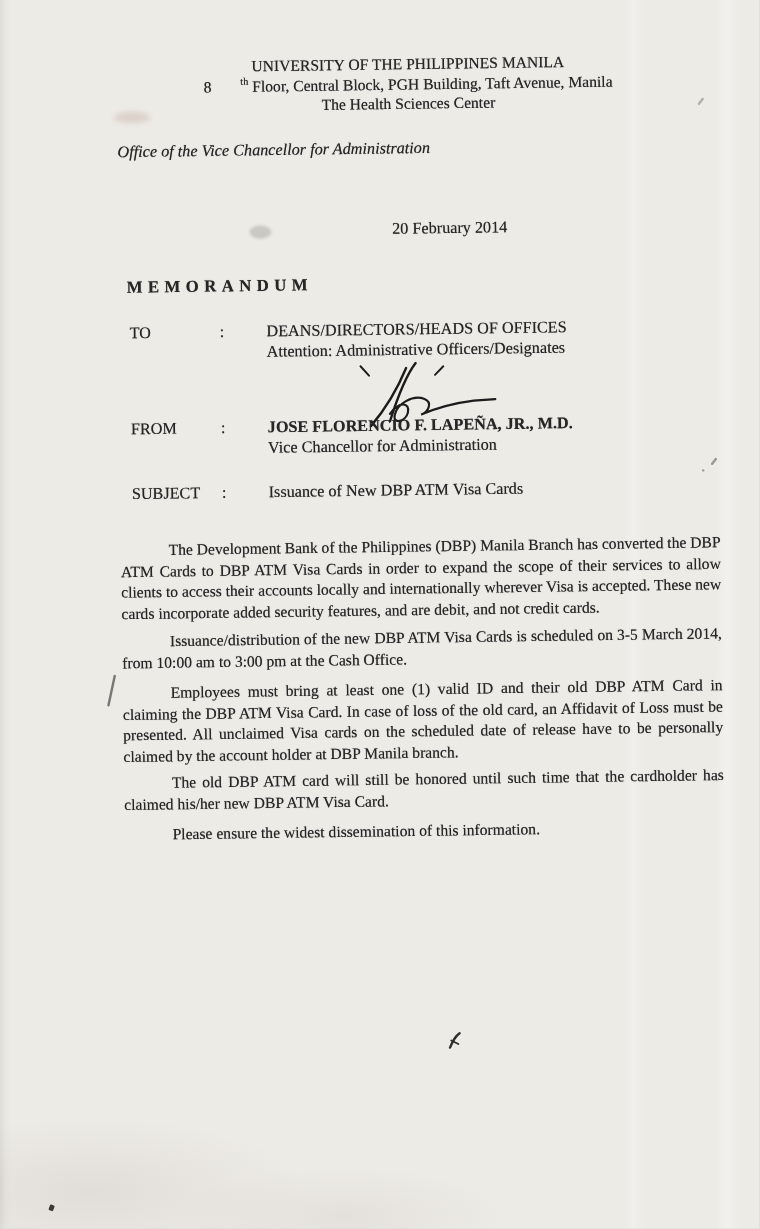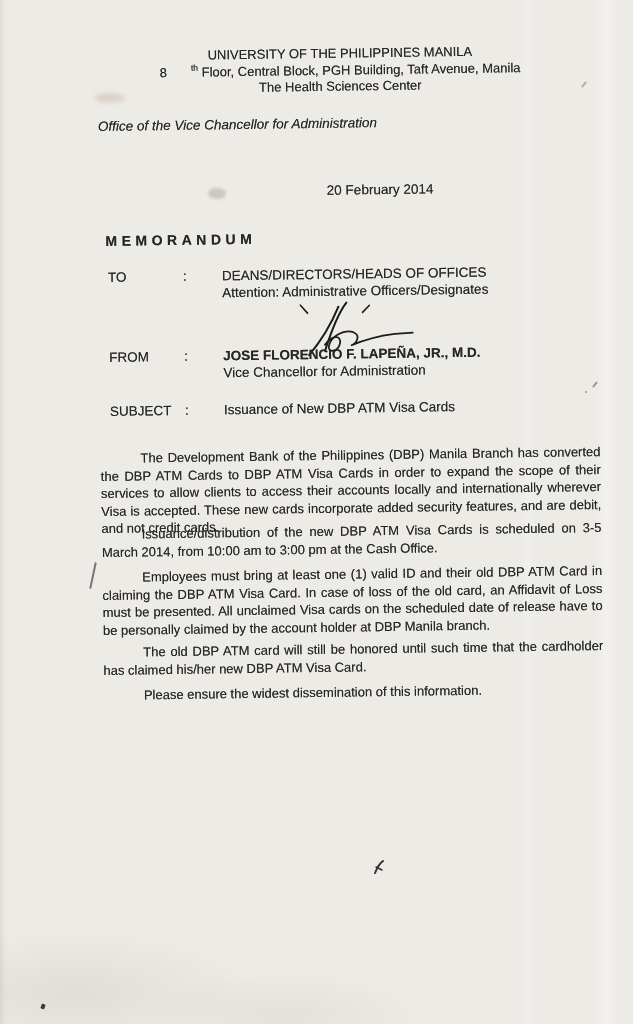--- a/index.html
+++ b/index.html
@@ -8,21 +8,21 @@
     width:633px;height:1024px;
     margin:0 auto;
     background:
       radial-gradient(ellipse 260px 90px at 12% 97%, rgba(110,104,92,.10), rgba(110,104,92,0) 70%),
       radial-gradient(ellipse 200px 60px at 45% 99%, rgba(110,104,92,.08), rgba(110,104,92,0) 70%),
       linear-gradient(90deg, rgba(90,88,84,.10) 0px, rgba(90,88,84,.02) 5px, rgba(90,88,84,0) 9px),
       linear-gradient(90deg, rgba(255,255,255,0) 520px, rgba(255,255,255,.22) 528px, rgba(255,255,255,0) 536px),
       linear-gradient(90deg, rgba(255,255,255,0) 596px, rgba(255,255,255,.30) 606px, rgba(255,255,255,0) 616px),
       #edebe6;
     overflow:hidden;
-    font-family:Liberation Sans, sans-serif;
+    font-family:Liberation Serif, serif;
     color:#262626;
   }
   .rot{position:absolute;inset:0;transform:rotate(-0.8deg);transform-origin:316px 420px;}
   .abs{position:absolute;}
   .soft{text-shadow:0 0 .6px rgba(40,40,40,.65);}
   .letterhead{left:120px;top:46px;width:450px;text-align:center;font-size:13px;line-height:16.5px;}
   .letterhead sup{font-size:8.5px;line-height:0;margin-left:24px;}
   .office{left:102px;top:116px;font-style:italic;font-size:13.5px;}
   .date{left:330px;top:183px;font-size:13.5px;}
   .memo-title{left:108px;top:230px;font-size:14px;font-weight:bold;letter-spacing:4.5px;}

